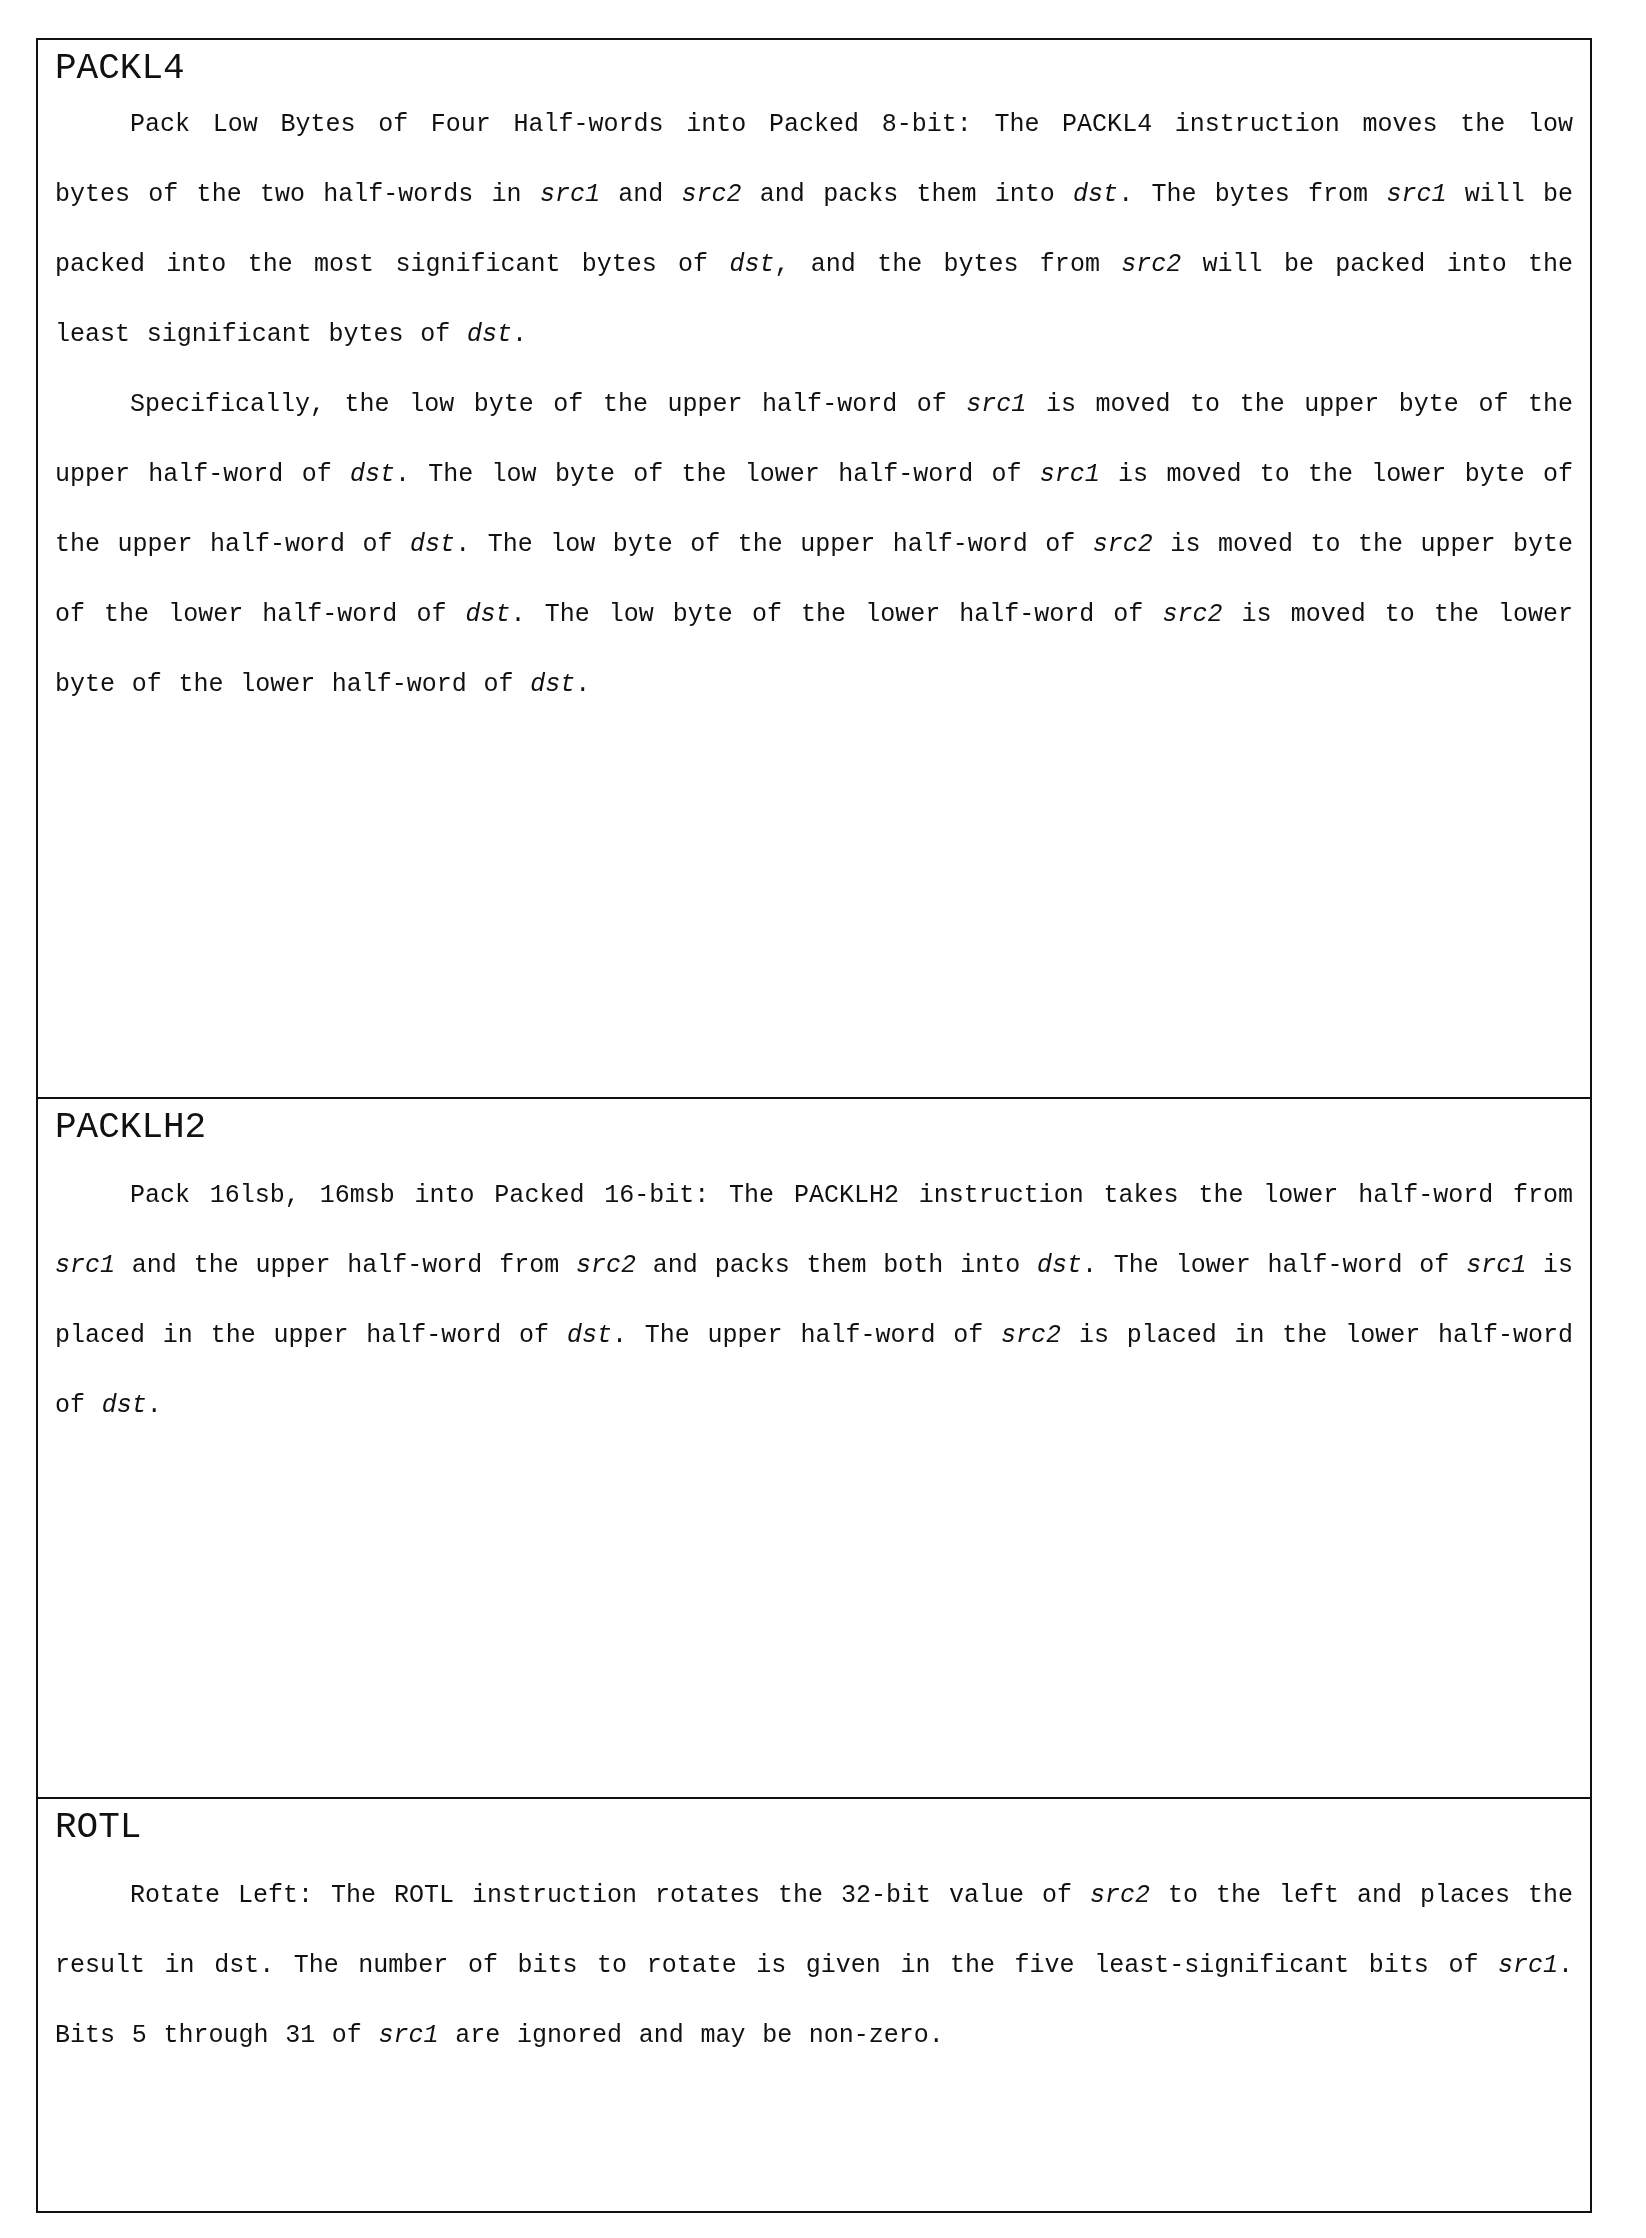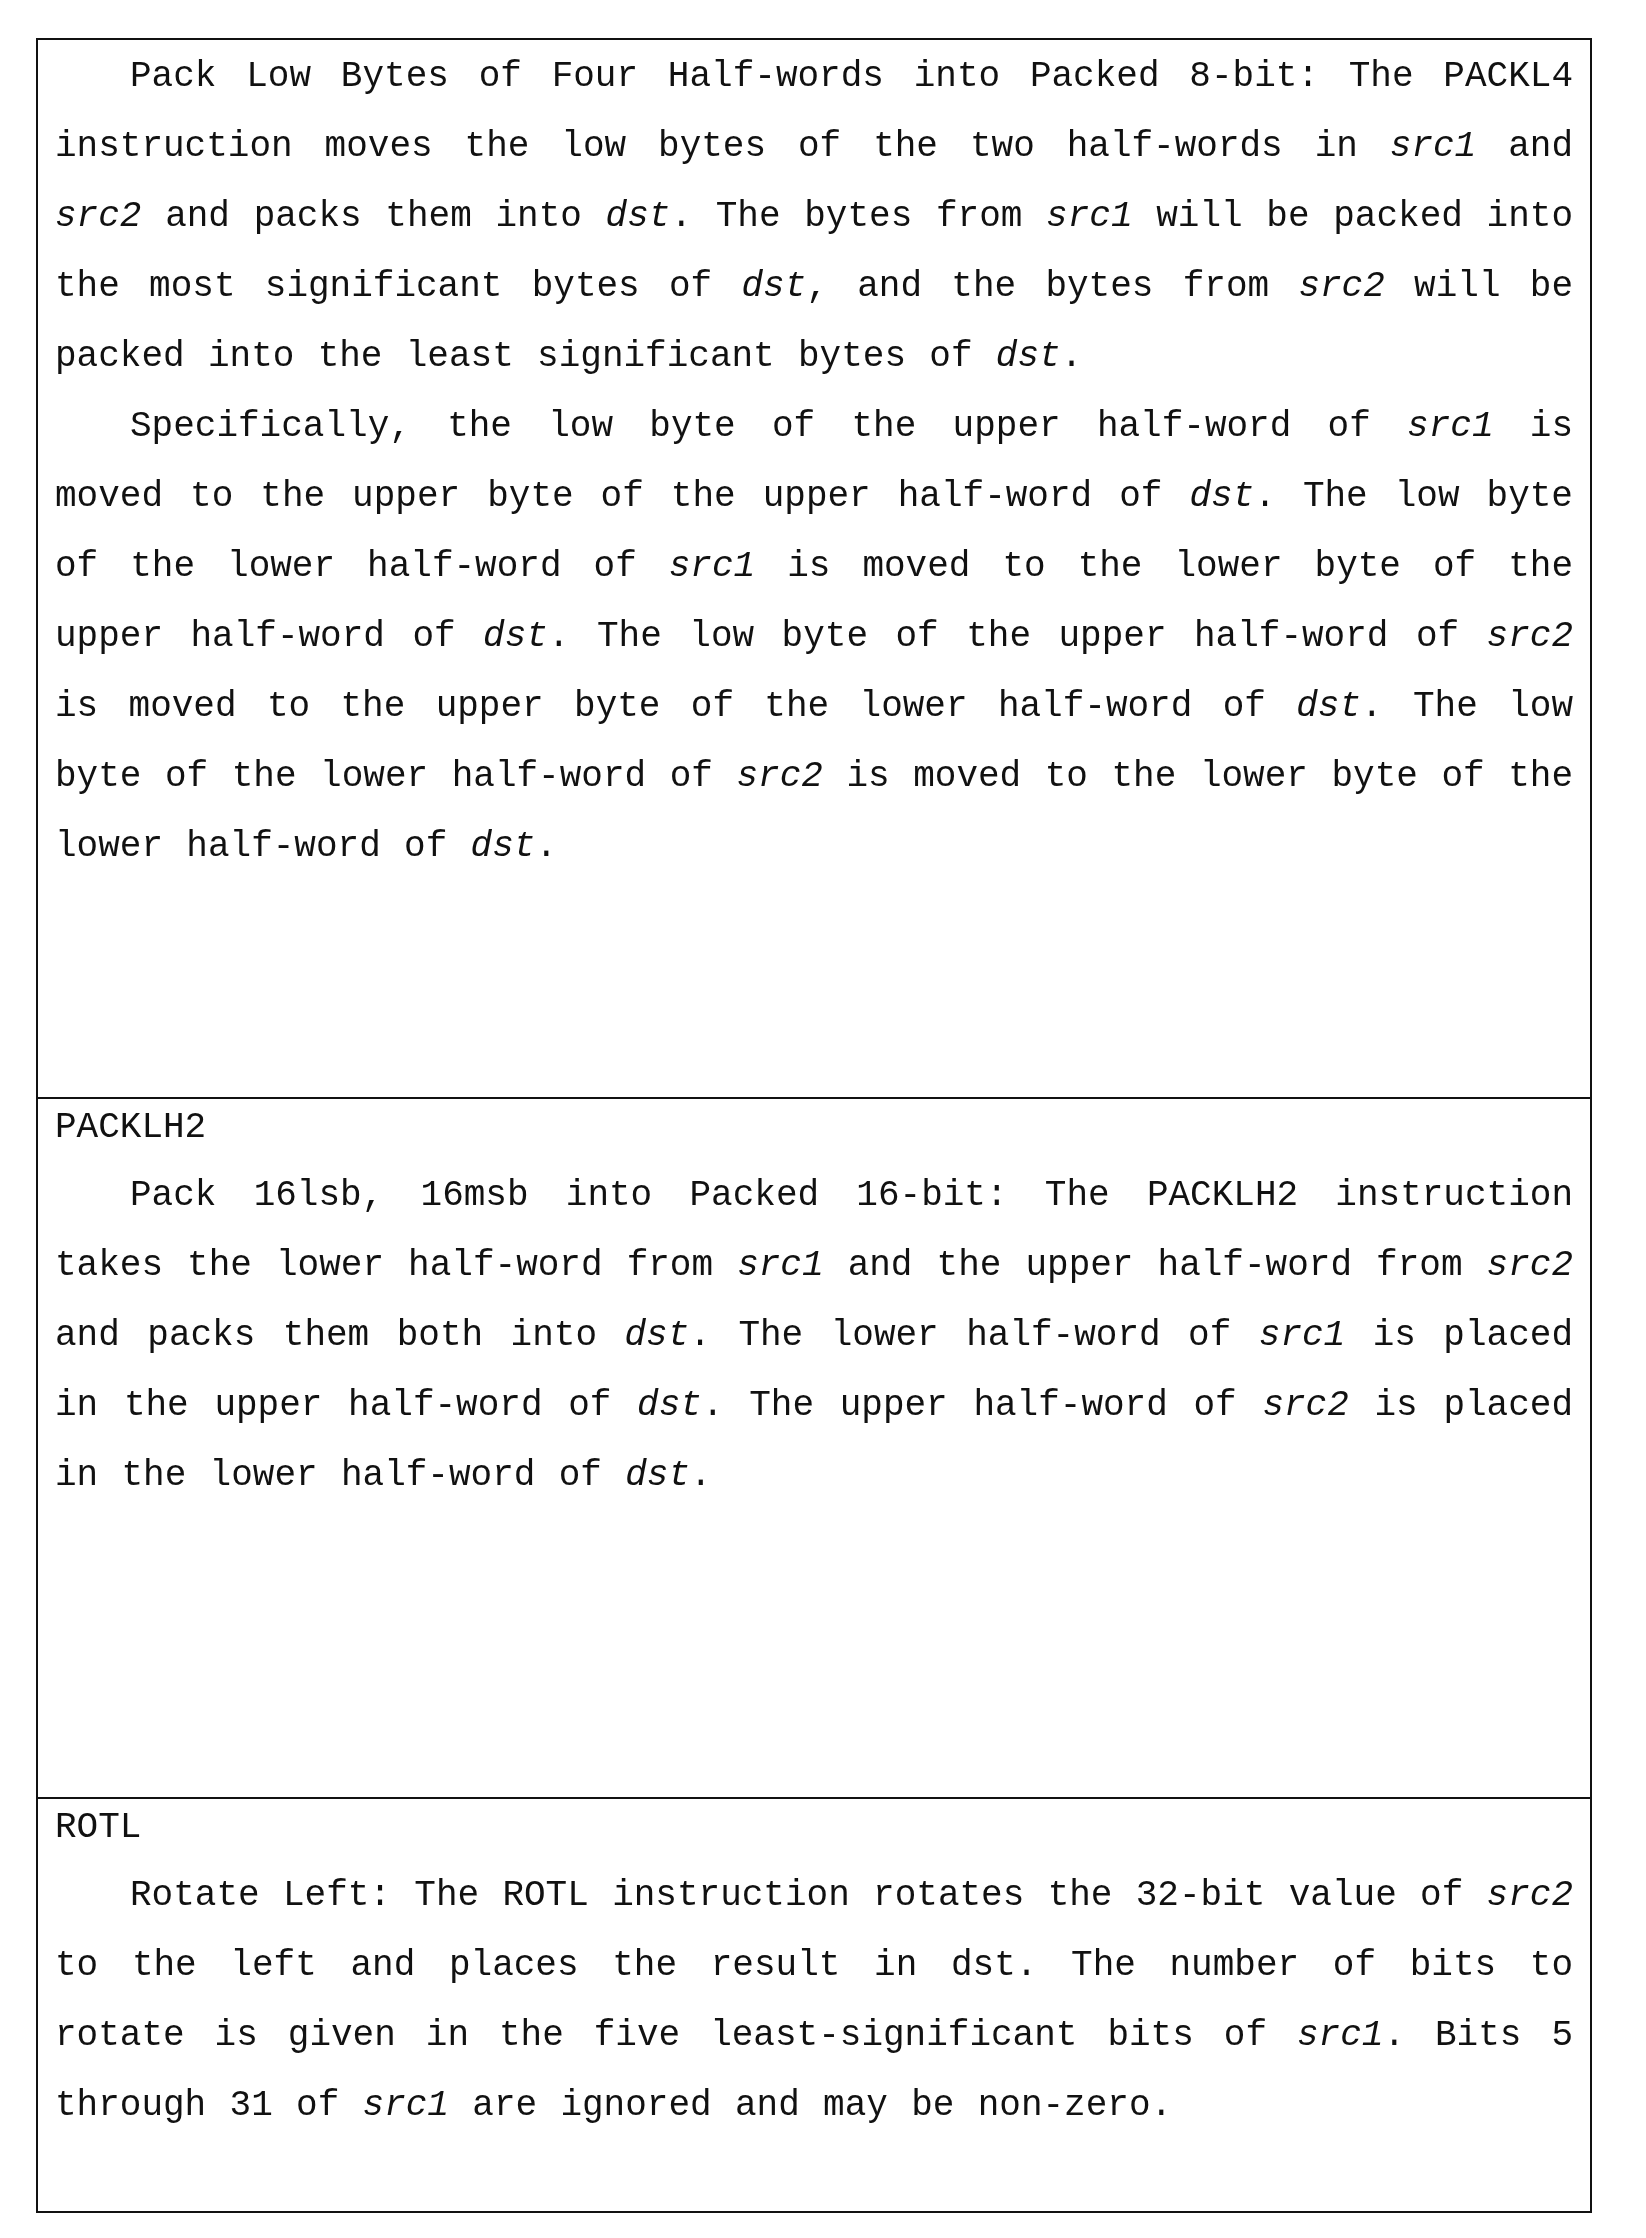--- a/index.html
+++ b/index.html
@@ -38,38 +38,39 @@
     .row-2 { height: 700px; }
     .row-3 { flex: 1; }
     .mnemonic {
       font-size: 36px;
       line-height: 48px;
       height: 48px;
       margin-bottom: 8.6px;
       letter-spacing: 0px;
     }
     .para {
-      font-size: 36px;
+      font-size: 25px;
       line-height: 70px;
       text-align: justify;
       text-indent: 75px;
       margin: 0;
       word-spacing: 1.7px;
     }
     .para .v {
       font-style: italic;
     }
     .row-1 .mnemonic { margin-bottom: 0; }
     .row-1 .para:first-of-type { margin-top: -3.4px; }
   </style>
 </head>
 <body>
 
 <div class="table">
   <div class="row row-1">
+    <div class="mnemonic">PACKL4</div>
     <p class="para">Pack Low Bytes of Four Half-words into Packed 8-bit: The PACKL4 instruction moves the low bytes of the two half-words in <span class="v">src1</span> and <span class="v">src2</span> and packs them into <span class="v">dst</span>. The bytes from <span class="v">src1</span> will be packed into the most significant bytes of <span class="v">dst</span>, and the bytes from <span class="v">src2</span> will be packed into the least significant bytes of <span class="v">dst</span>.</p>
     <p class="para">Specifically, the low byte of the upper half-word of <span class="v">src1</span> is moved to the upper byte of the upper half-word of <span class="v">dst</span>. The low byte of the lower half-word of <span class="v">src1</span> is moved to the lower byte of the upper half-word of <span class="v">dst</span>. The low byte of the upper half-word of <span class="v">src2</span> is moved to the upper byte of the lower half-word of <span class="v">dst</span>. The low byte of the lower half-word of <span class="v">src2</span> is moved to the lower byte of the lower half-word of <span class="v">dst</span>.</p>
   </div>
   <div class="row row-2">
     <div class="mnemonic">PACKLH2</div>
     <p class="para">Pack 16lsb, 16msb into Packed 16-bit: The PACKLH2 instruction takes the lower half-word from <span class="v">src1</span> and the upper half-word from <span class="v">src2</span> and packs them both into <span class="v">dst</span>. The lower half-word of <span class="v">src1</span> is placed in the upper half-word of <span class="v">dst</span>. The upper half-word of <span class="v">src2</span> is placed in the lower half-word of <span class="v">dst</span>.</p>
   </div>
   <div class="row row-3">
     <div class="mnemonic">ROTL</div>
     <p class="para">Rotate Left: The ROTL instruction rotates the 32-bit value of <span class="v">src2</span> to the left and places the result in dst. The number of bits to rotate is given in the five least-significant bits of <span class="v">src1</span>. Bits 5 through 31 of <span class="v">src1</span> are ignored and may be non-zero.</p>

